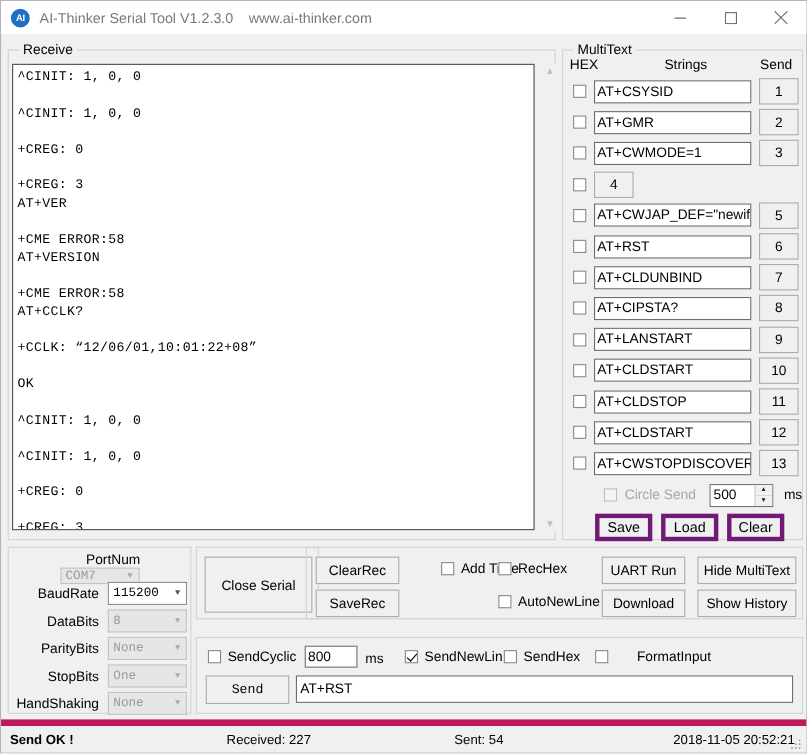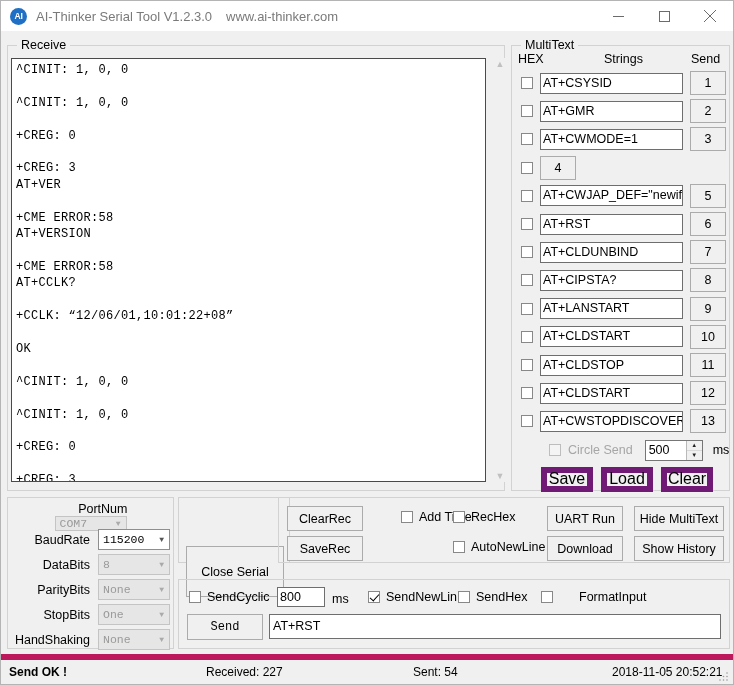--- a/index.html
+++ b/index.html
@@ -170,22 +170,22 @@
     flex: 1; display: flex; align-items: center; justify-content: center;
     background: #f0f0f0; font-size: 6px; color: #222; line-height: 1;
   }
   .spin-up { border-bottom: 1px solid #d8d8d8; }
   .ms-label { margin-left: 10px; font-size: 12.5px; }
 
   .slc-row { position: absolute; left: 0; top: 420px; width: 100%; height: 26px;
              display: flex; align-items: center; }
   .slc-btn {
     width: 52px; height: 25px;
-    border: 6px solid #701a75; background: #f0f0f0; box-sizing: border-box;
-    font-size: 16px; display: flex; align-items: center; justify-content: center;
+    border: 4px solid #701a75; background: #f0f0f0; box-sizing: border-box;
+    font-size: 13px; display: flex; align-items: center; justify-content: center;
   }
   .slc-btn.first { margin-left: 29px; }
   .slc-btn { margin-left: 8px; }
 
   
   #port-group { left: 6px; top: 496px; width: 167px; height: 152px; }
   .port-row {
     position: absolute; left: 0; width: 100%; height: 25px;
     display: flex; align-items: center;
   }
@@ -212,21 +212,21 @@
     background: #ffffff; color: #000; border-color: #8e8e8e;
   }
   .combo.enabled .chev { color: #555; }
 
   
   #close-group { left: 177px; top: 496px; width: 112px; height: 66px; }
   #close-serial-btn {
     position: absolute; left: 7px; top: 8px;
     width: 98px; height: 51px;
     border: 1px solid #ababab; background: #f0f0f0; box-sizing: border-box;
-    font-size: 12.5px; display: flex; align-items: center; justify-content: center; margin-top: 40px;
+    font-size: 12.5px; display: flex; align-items: center; justify-content: center;
   }
 
   
   #mid-group { left: 277px; top: 496px; width: 452px; height: 66px; }
   .mid-btn {
     position: absolute;
     border: 1px solid #ababab; background: #f0f0f0; box-sizing: border-box;
     font-size: 12.5px; display: flex; align-items: center; justify-content: center;
     height: 25px;
   }

